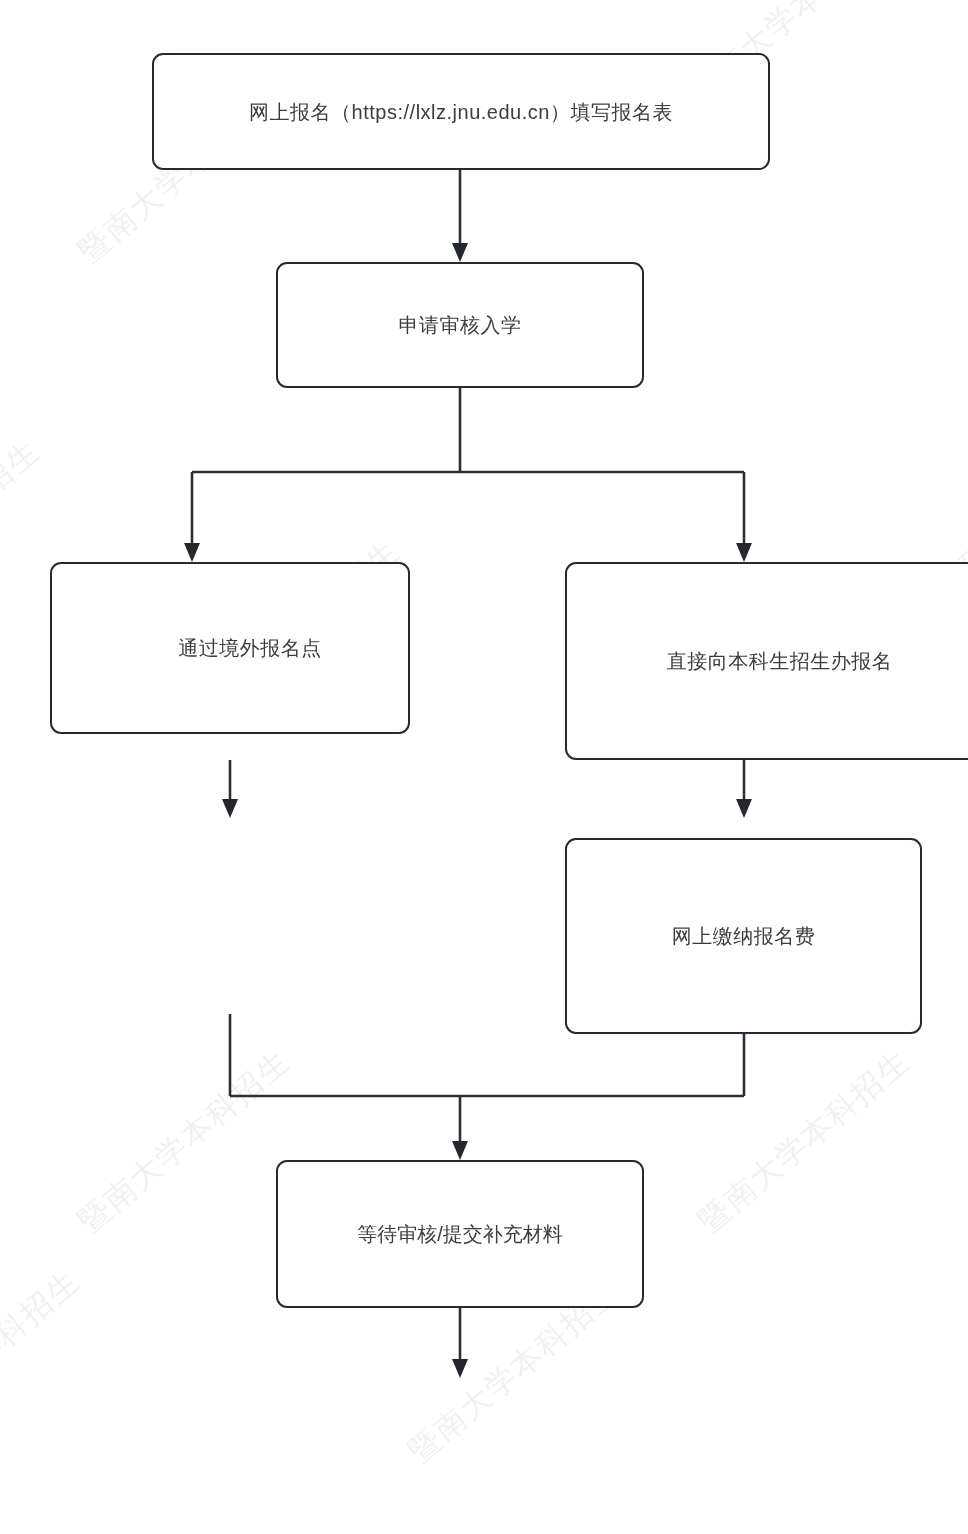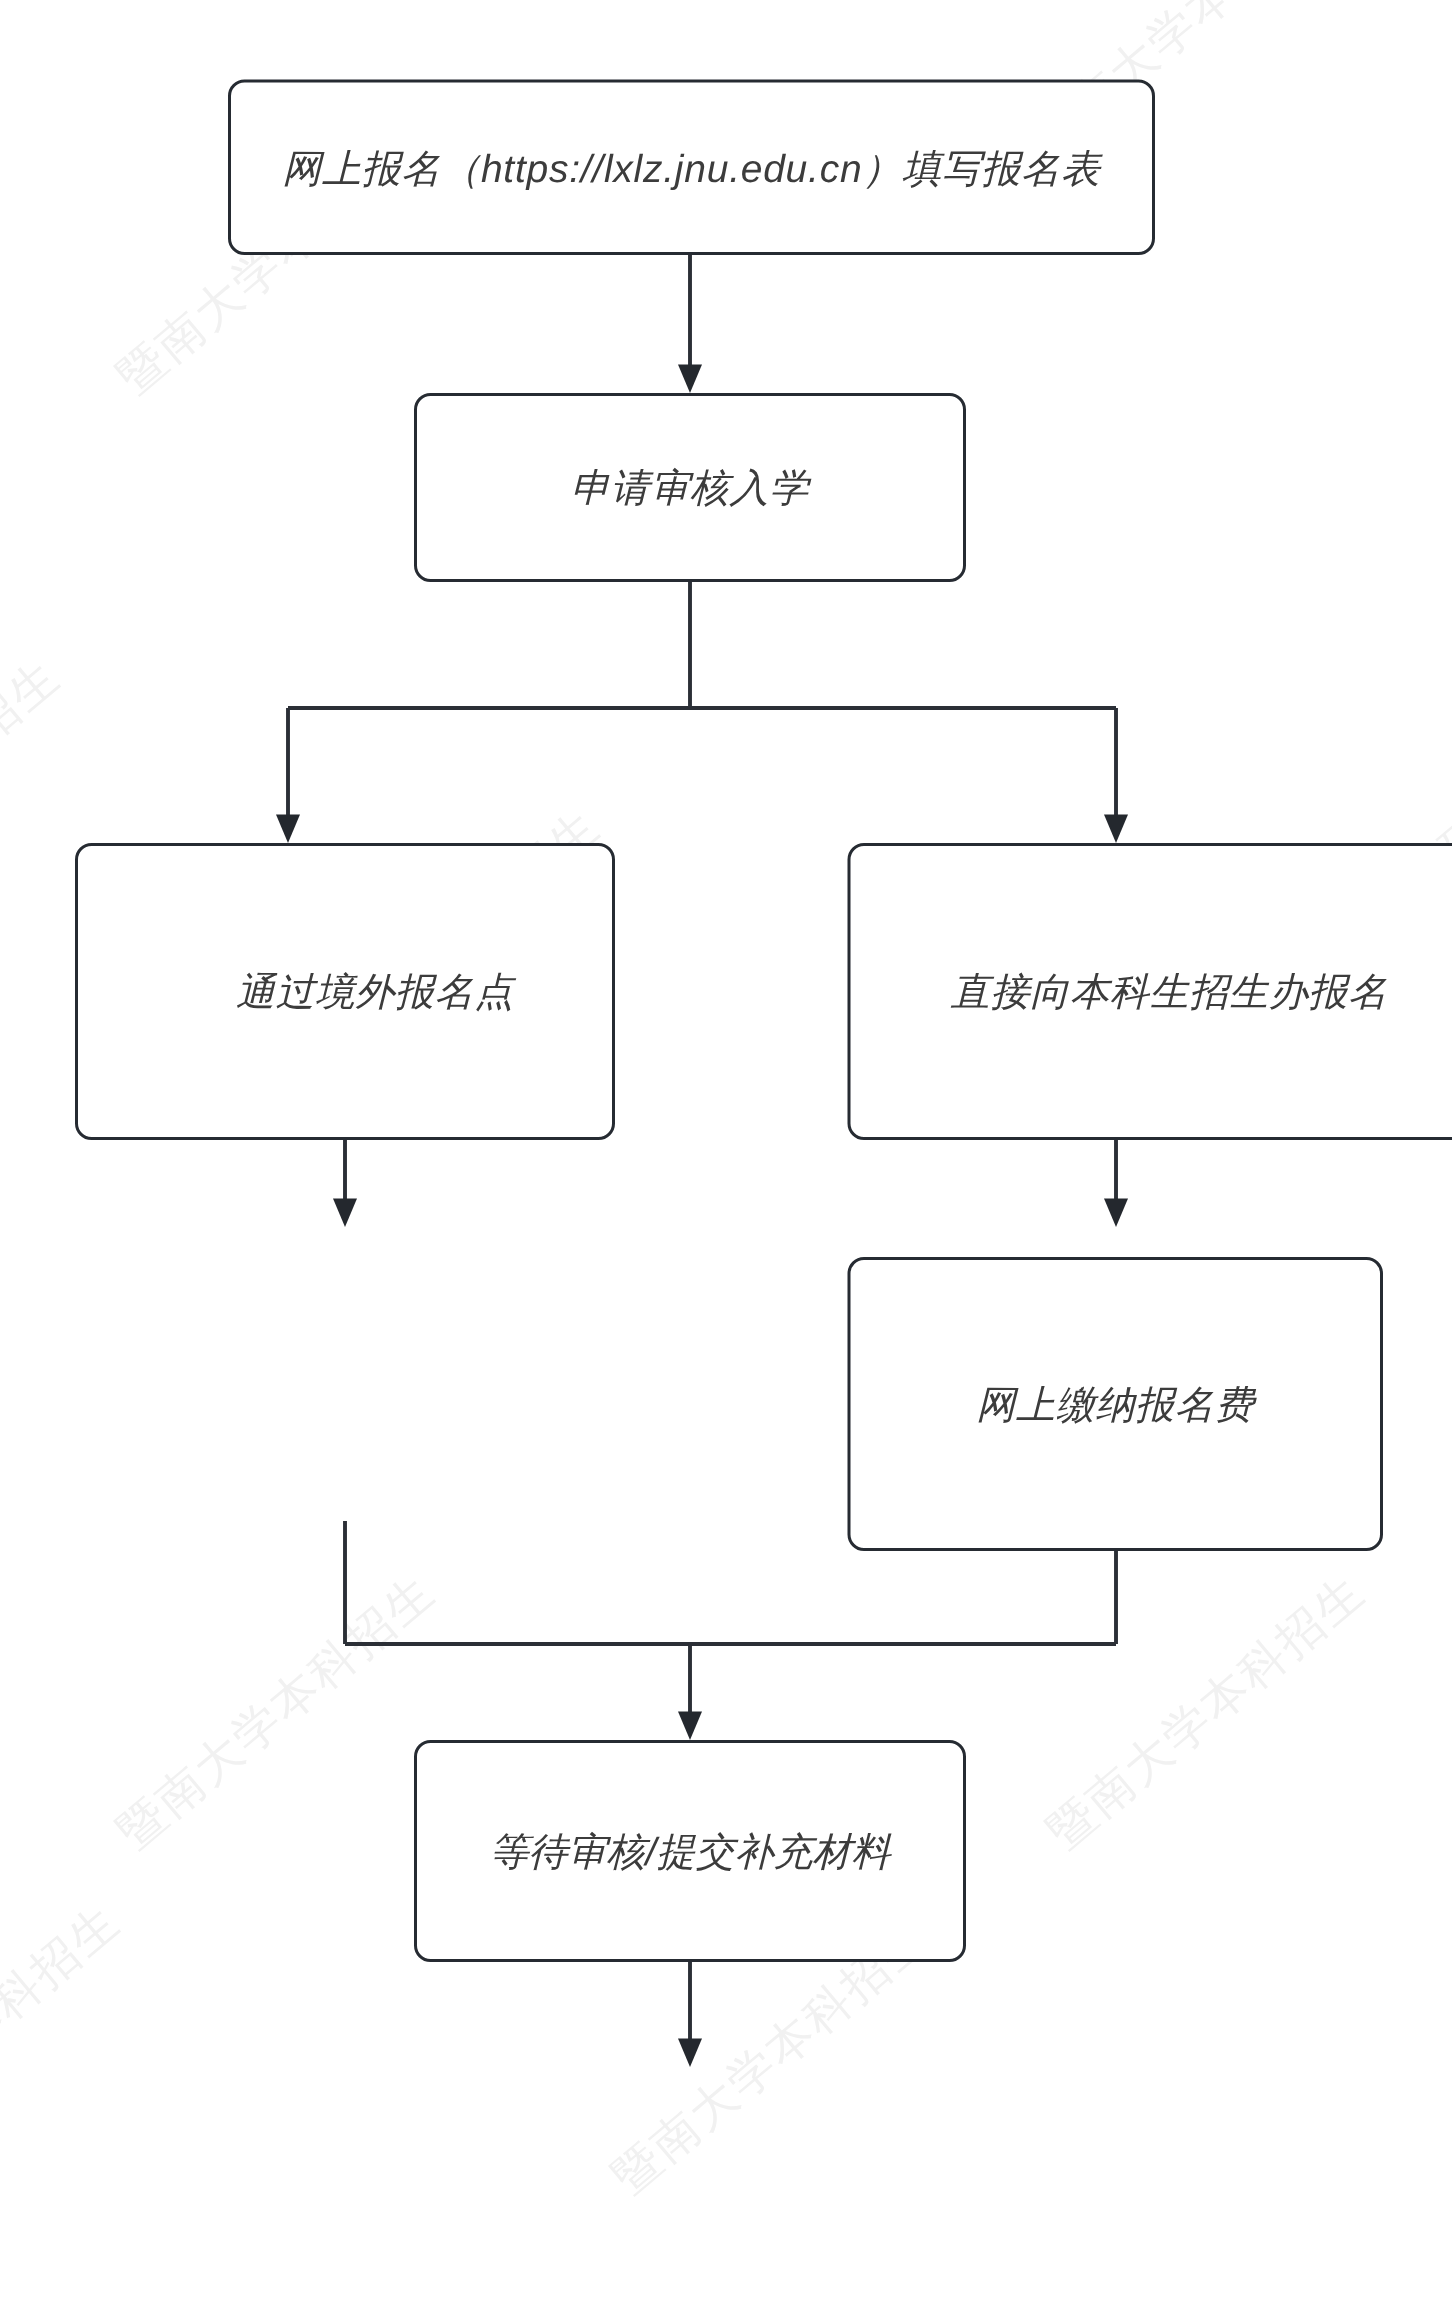--- a/index.html
+++ b/index.html
@@ -64,27 +64,26 @@
     background: #ffffff;
     border: 2.6px solid #262b32;
     border-radius: 11px;
     display: flex;
     align-items: center;
     justify-content: center;
     z-index: 3;
   }
   .node-label {
     color: #3c3c3c;
-    font-size: 26px;
+    font-size: 20px;
     line-height: 40px;
     text-align: center;
     letter-spacing: 0.5px;
     white-space: pre-line;
     padding: 0 10px;
-    font-style: italic;
   }
   .node-label.small-gap { letter-spacing: 0px; }
 </style>
 </head>
 <body>
 
 <div id="flow-root">
 
   <div class="watermark-layer">
     <div class="wm" style="left:70px;  top:240px;">暨南大学本科招生</div>
@@ -131,21 +130,21 @@
   </svg>
 
   <div class="node" style="left:152px; top:53px; width:618px; height:117px;">
     <div class="node-label">网上报名（https://lxlz.jnu.edu.cn）填写报名表</div>
   </div>
 
   <div class="node" style="left:276px; top:262px; width:368px; height:126px;">
     <div class="node-label">申请审核入学</div>
   </div>
 
-  <div class="node" style="left:50px; top:562px; width:360px; height:198px;padding-left:40px;">
+  <div class="node" style="left:50px; top:562px; width:360px; height:172px;padding-left:40px;">
     <div class="node-label">通过境外报名点</div>
   </div>
 
   <div class="node" style="left:565px; top:562px; width:429px; height:198px;">
     <div class="node-label">直接向本科生招生办报名</div>
   </div>
 
 
   <div class="node" style="left:565px; top:838px; width:357px; height:196px;">
     <div class="node-label">网上缴纳报名费</div>

